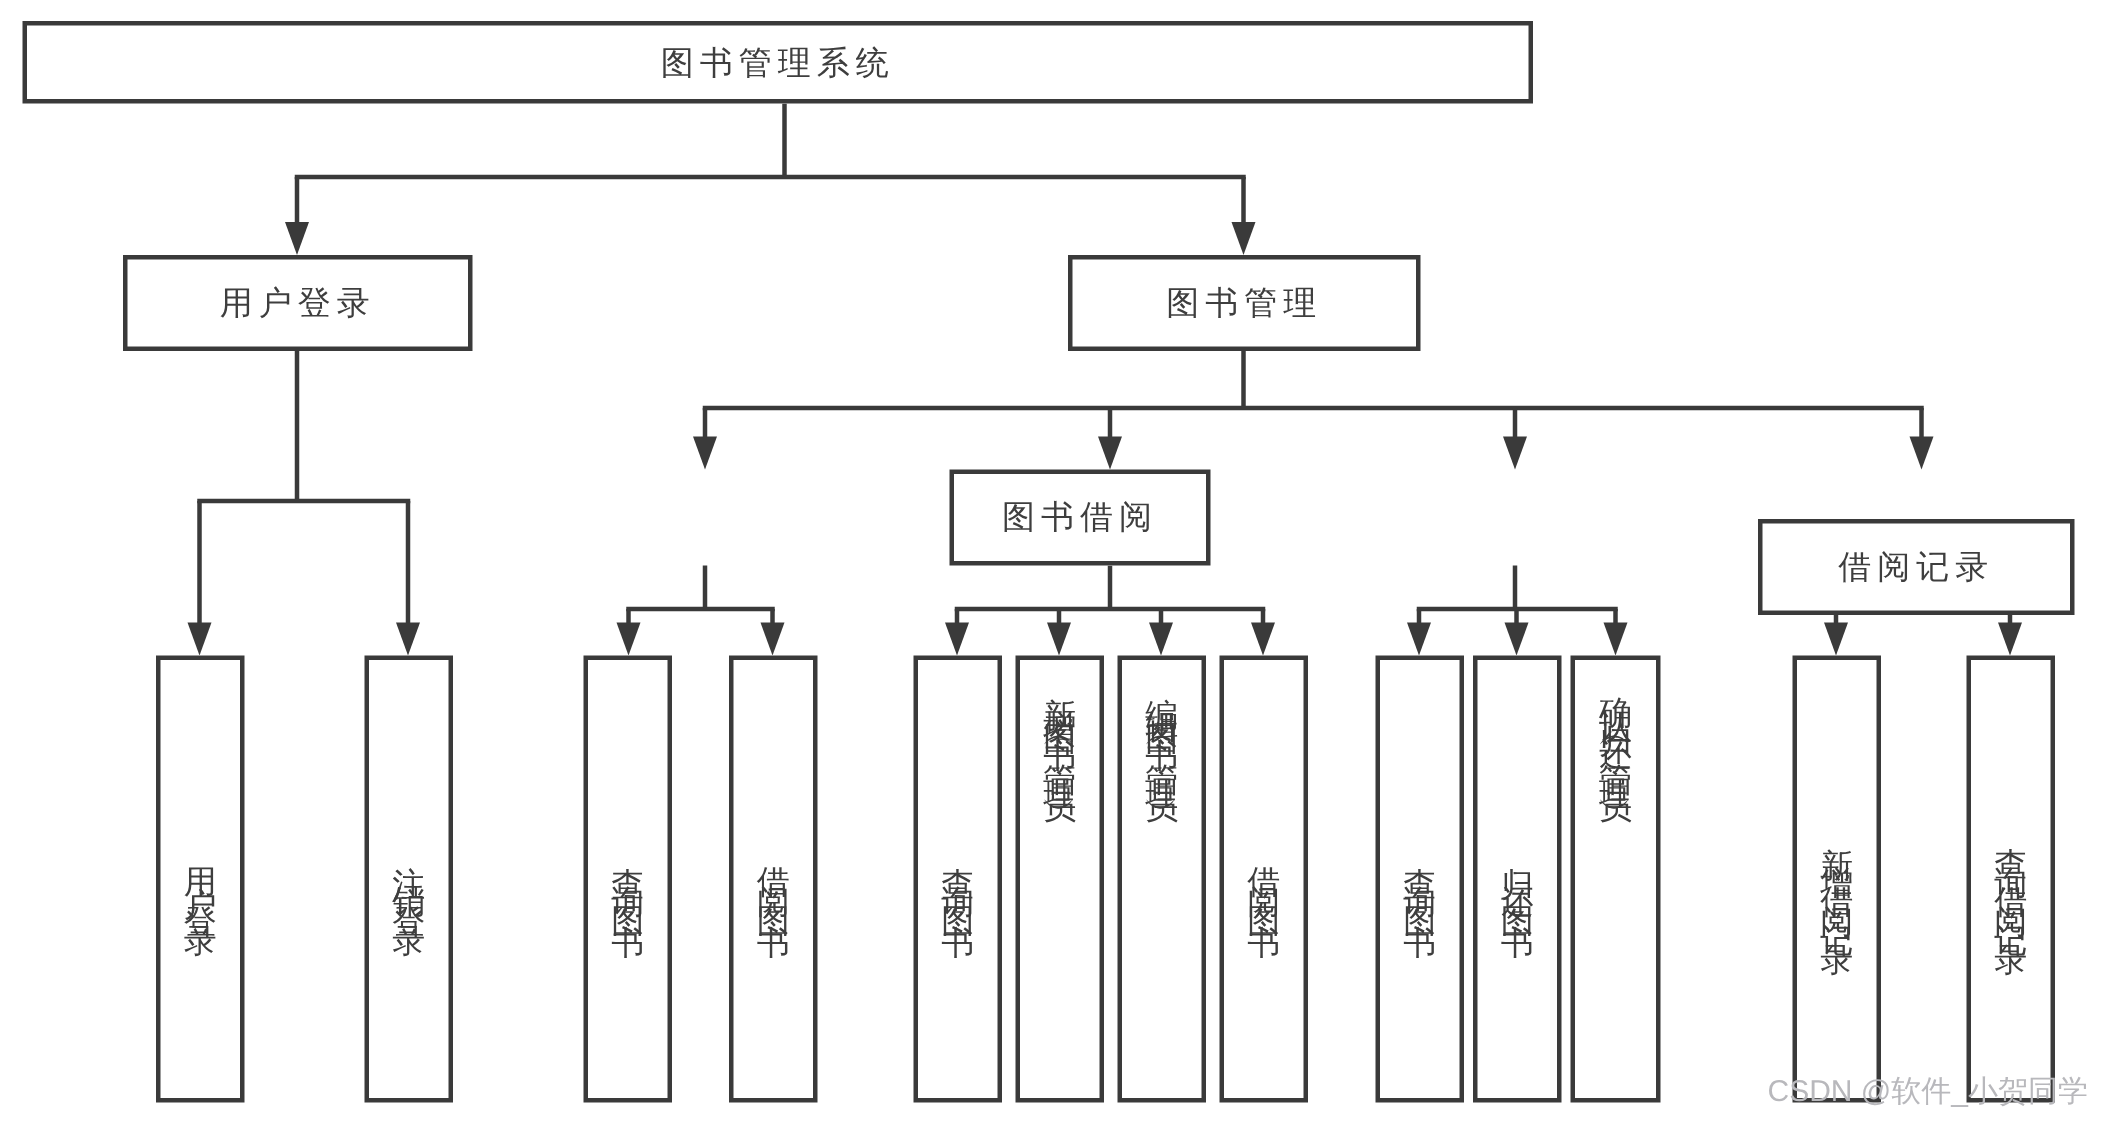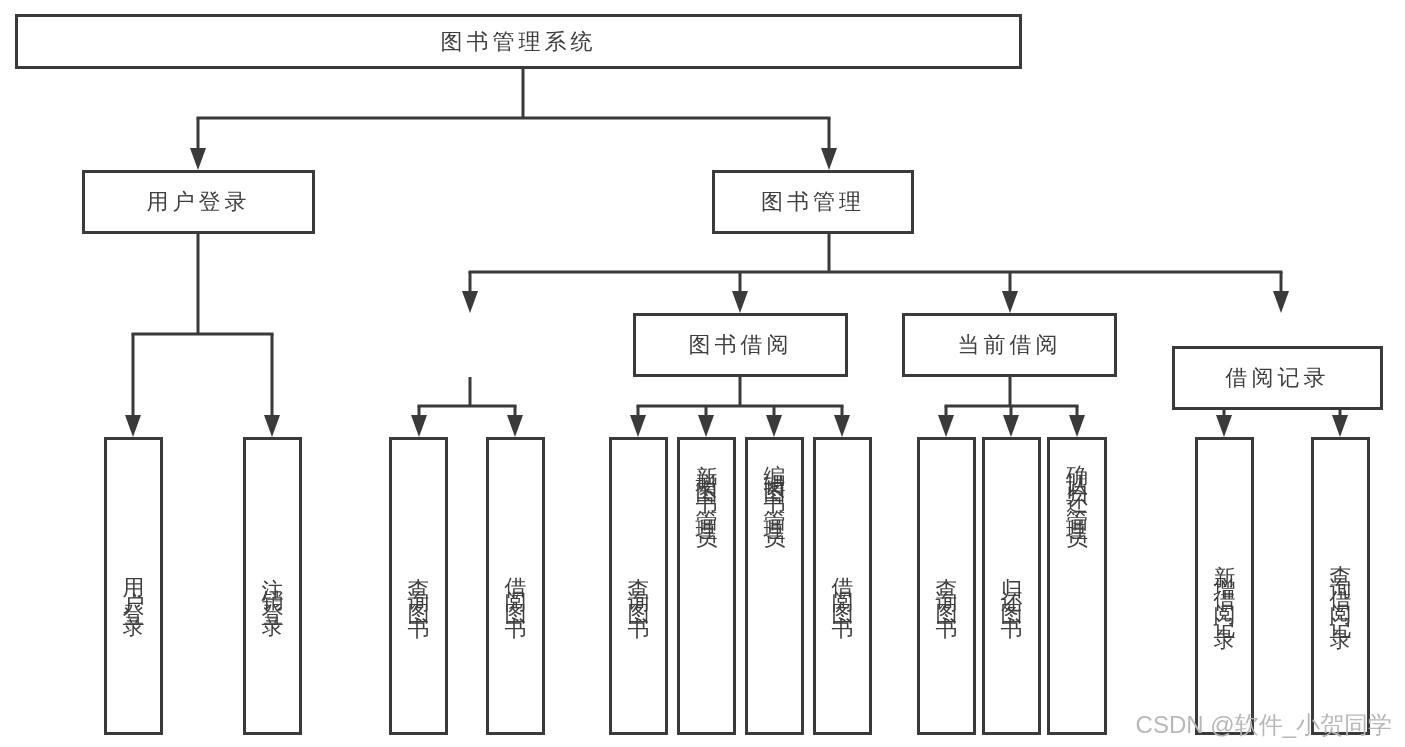--- a/index.html
+++ b/index.html
@@ -66,21 +66,21 @@
     align-items: flex-start;
     padding-top: 7px;
   }
   .box.v.long .vtext {
     letter-spacing: 9px;
   }
   .watermark {
     position: absolute;
     right: 13px;
     bottom: 6px;
-    font-size: 24px;
+    font-size: 20px;
     color: var(--watermark);
     z-index: 3;
     white-space: nowrap;
   }
 </style>
 </head>
 <body>
 
 <div class="stage">
 
@@ -153,29 +153,26 @@
     </g>
   </svg>
 
   <div class="box h" style="left:15px; top:14px; width:1007px; height:55px;">
     <span class="label">图书管理系统</span>
   </div>
 
   <div class="box h" style="left:82px; top:170px; width:233px; height:64px;">
     <span class="label">用户登录</span>
   </div>
-  <div class="box h" style="left:712px; top:170px; width:202px; height:64px;">
+  <div class="box h" style="left:712px; top:170px; width:235px; height:64px;">
     <span class="label">图书管理</span>
   </div>
 
-  <div class="box h" style="left:633px; top:313px; width:215px; height:64px;">
+  <div class="box h" style="left:633px; top:313px; width:174px; height:64px;">
     <span class="label">图书借阅</span>
-  </div>
-  <div class="box h" style="left:902px; top:313px; width:215px; height:64px;">
-    <span class="label">当前借阅</span>
   </div>
   <div class="box h" style="left:1172px; top:313px; width:211px; height:64px;margin-top:33px;">
     <span class="label">借阅记录</span>
   </div>
 
   <div class="box v" style="left:104px; top:437px;">
     <span class="vtext">用户登录</span>
   </div>
   <div class="box v" style="left:243px; top:437px;">
     <span class="vtext">注销登录</span>

